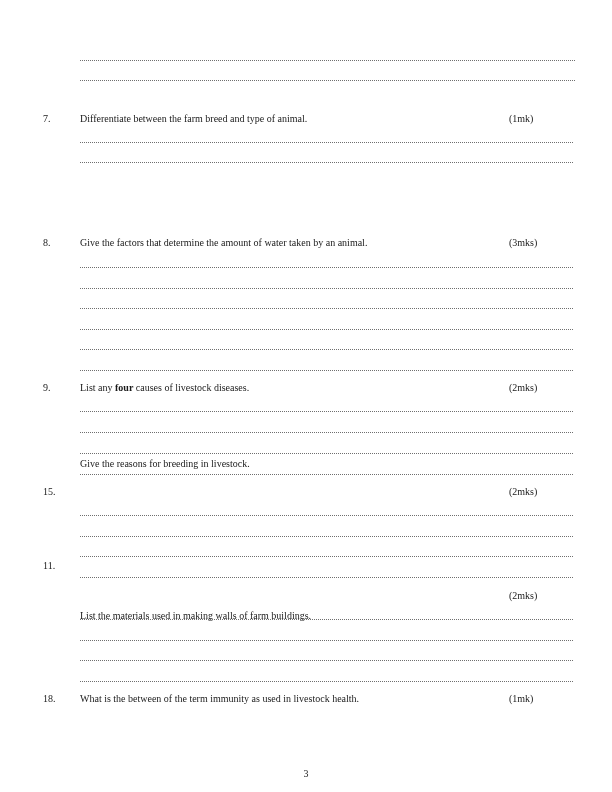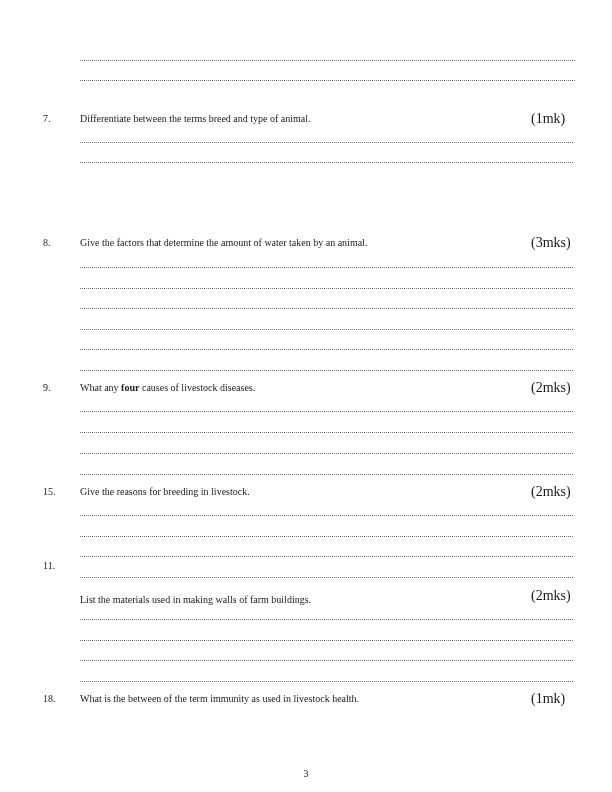--- a/index.html
+++ b/index.html
@@ -38,22 +38,22 @@
     .qtext {
       position: absolute;
       left: 80px;
       font-size: 10px;
       line-height: 12px;
       white-space: nowrap;
     }
     .qtext b { font-weight: bold; }
     .marks {
       position: absolute;
-      left: 531px;
-      font-size: 14px;
+      left: 509px;
+      font-size: 10px;
       line-height: 12px;
       white-space: nowrap;
     }
     .pagenum {
       position: absolute;
       left: 0;
       width: 612px;
       text-align: center;
       top: 768px;
       font-size: 10px;
@@ -63,61 +63,61 @@
 </head>
 <body>
 
 <div class="page">
 
   <div class="dotline wide" style="top:60px"></div>
   <div class="dotline wide" style="top:80px"></div>
 
   <div>
     <span class="qnum" style="top:113px">7.</span>
-    <span class="qtext" style="top:113px">Differentiate between the terms breed and type of animal.</span>
+    <span class="qtext" style="top:113px">Differentiate between the farm breed and type of animal.</span>
     <span class="marks" style="top:113px">(1mk)</span>
     <div class="dotline" style="top:142px"></div>
     <div class="dotline" style="top:162px"></div>
   </div>
 
   <div>
     <span class="qnum" style="top:237px">8.</span>
     <span class="qtext" style="top:237px">Give the factors that determine the amount of water taken by an animal.</span>
     <span class="marks" style="top:237px">(3mks)</span>
     <div class="dotline" style="top:267px"></div>
     <div class="dotline" style="top:288px"></div>
     <div class="dotline" style="top:308px"></div>
     <div class="dotline" style="top:329px"></div>
     <div class="dotline" style="top:349px"></div>
     <div class="dotline" style="top:370px"></div>
   </div>
 
   <div>
     <span class="qnum" style="top:382px">9.</span>
-    <span class="qtext" style="top:382px"><span>What any </span><b>four</b><span> causes of livestock diseases.</span></span>
+    <span class="qtext" style="top:382px"><span>List any </span><b>four</b><span> causes of livestock diseases.</span></span>
     <span class="marks" style="top:382px">(2mks)</span>
     <div class="dotline" style="top:411px"></div>
     <div class="dotline" style="top:432px"></div>
     <div class="dotline" style="top:453px"></div>
     <div class="dotline" style="top:474px"></div>
   </div>
 
   <div>
     <span class="qnum" style="top:486px">15.</span>
-    <span class="qtext" style="top:486px">Give the reasons for breeding in livestock.</span>
+    <span class="qtext" style="top:458px">Give the reasons for breeding in livestock.</span>
     <span class="marks" style="top:486px">(2mks)</span>
     <div class="dotline" style="top:515px"></div>
     <div class="dotline" style="top:536px"></div>
     <div class="dotline" style="top:556px"></div>
     <div class="dotline" style="top:577px"></div>
   </div>
 
   <div>
     <span class="qnum" style="top:560px">11.</span>
-    <span class="qtext" style="top:594px">List the materials used in making walls of farm buildings.</span>
+    <span class="qtext" style="top:610px">List the materials used in making walls of farm buildings.</span>
     <span class="marks" style="top:590px">(2mks)</span>
     <div class="dotline" style="top:619px"></div>
     <div class="dotline" style="top:640px"></div>
     <div class="dotline" style="top:660px"></div>
     <div class="dotline" style="top:681px"></div>
   </div>
 
   <div>
     <span class="qnum" style="top:693px">18.</span>
     <span class="qtext" style="top:693px">What is the between of the term immunity as used in livestock health.</span>

